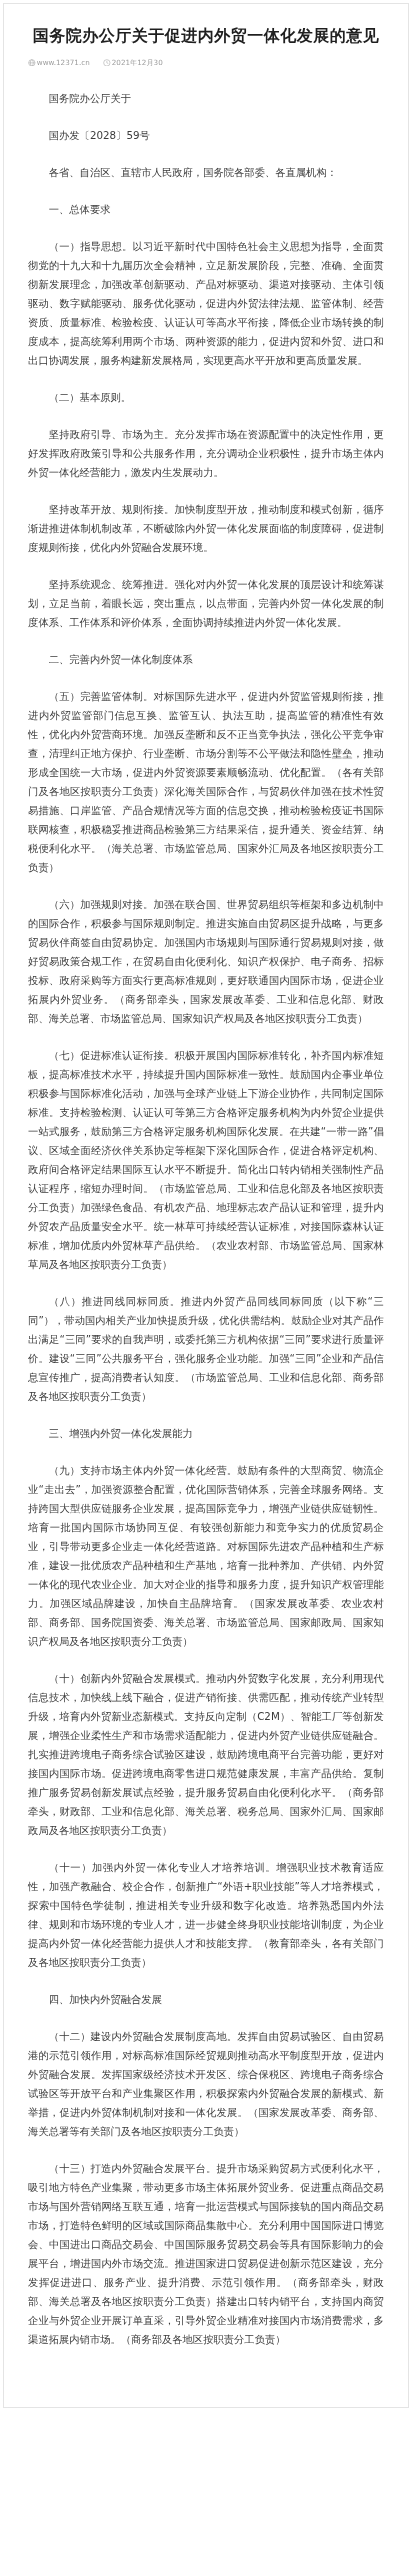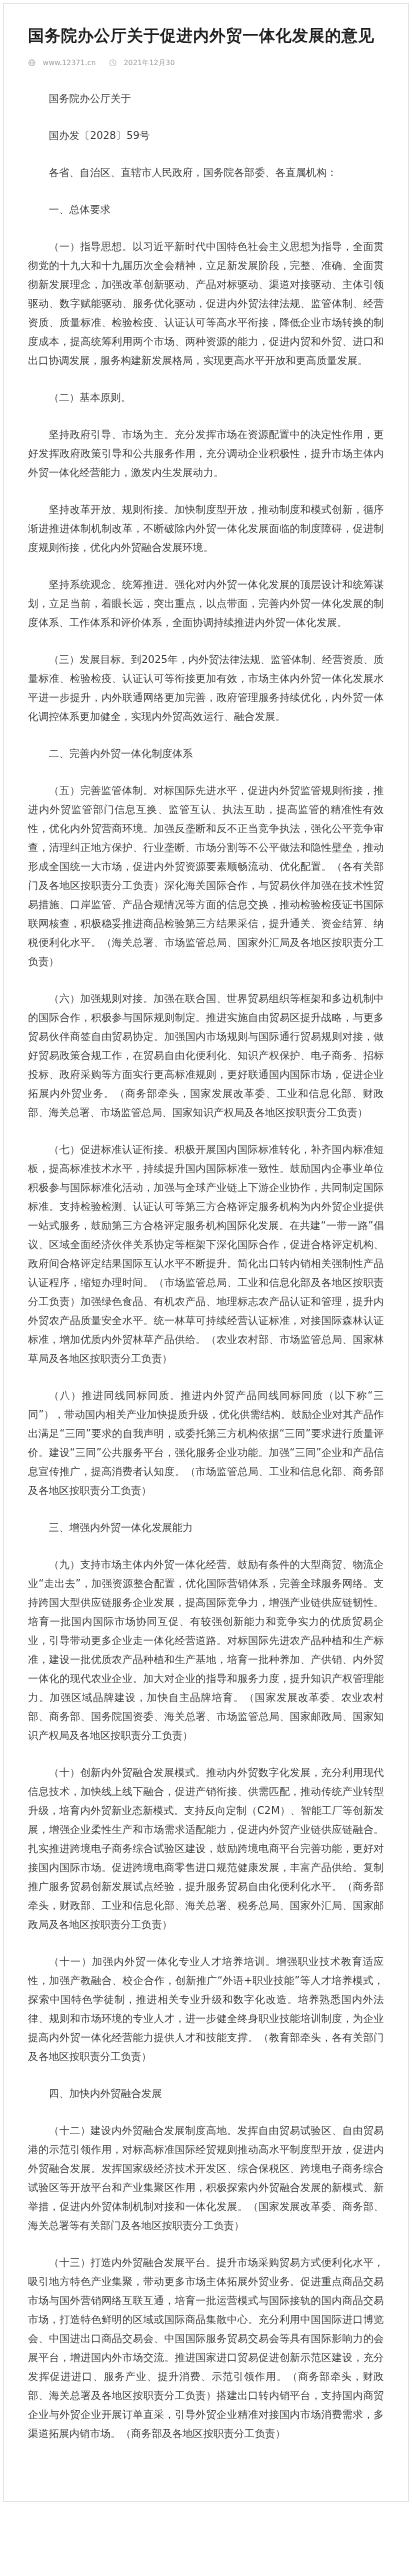--- a/index.html
+++ b/index.html
@@ -8,38 +8,38 @@
     font-family: "DejaVu Sans", sans-serif;
     color: #3a3a3a;
   }
   .page-frame {
     margin: 3.1px;
     border: 0.5px solid #e4e4e4;
     background: #ffffff;
     padding: 20.6px 24px 40px 24px;
     box-sizing: border-box;
   }
-  .article-header { margin-bottom: 21px; }
+  .article-header { margin-bottom: 21px; text-align: center; }
   h1.page-title {
     margin: 0 0 11.3px 0;
     font-size: 16px;
     line-height: 1.35;
     font-weight: bold;
     color: #1f1f1f;
     letter-spacing: 0.5px;
   }
   .meta-row {
     display: flex;
     align-items: center;
     gap: 13.4px;
     color: #9b9b9b;
     font-size: 7.2px;
     margin-bottom: 13.4px;
   }
-  .meta-item { display: inline-flex; align-items: center; gap: 7px; }
+  .meta-item { display: inline-flex; align-items: center; gap: 1px; }
   .meta-item svg { display: block; stroke: #a8a8a8; }
   .article-body p.para {
     font-size: 10.3px;
     line-height: 19px;
     margin: 18px 0;
     text-indent: 2em;
     color: #3a3a3a;
     text-align: justify;
   }
 </style>
@@ -87,21 +87,20 @@
   <p class="para body">（一）指导思想。以习近平新时代中国特色社会主义思想为指导，全面贯彻党的十九大和十九届历次全会精神，立足新发展阶段，完整、准确、全面贯彻新发展理念，加强改革创新驱动、产品对标驱动、渠道对接驱动、主体引领驱动、数字赋能驱动、服务优化驱动，促进内外贸法律法规、监管体制、经营资质、质量标准、检验检疫、认证认可等高水平衔接，降低企业市场转换的制度成本，提高统筹利用两个市场、两种资源的能力，促进内贸和外贸、进口和出口协调发展，服务构建新发展格局，实现更高水平开放和更高质量发展。</p>
 
   <p class="para body">（二）基本原则。</p>
 
   <p class="para body">坚持政府引导、市场为主。充分发挥市场在资源配置中的决定性作用，更好发挥政府政策引导和公共服务作用，充分调动企业积极性，提升市场主体内外贸一体化经营能力，激发内生发展动力。</p>
 
   <p class="para body">坚持改革开放、规则衔接。加快制度型开放，推动制度和模式创新，循序渐进推进体制机制改革，不断破除内外贸一体化发展面临的制度障碍，促进制度规则衔接，优化内外贸融合发展环境。</p>
 
   <p class="para body">坚持系统观念、统筹推进。强化对内外贸一体化发展的顶层设计和统筹谋划，立足当前，着眼长远，突出重点，以点带面，完善内外贸一体化发展的制度体系、工作体系和评价体系，全面协调持续推进内外贸一体化发展。</p>
 
-  <p class="para body">（三）发展目标。到2025年，内外贸法律法规、监管体制、经营资质、质量标准、检验检疫、认证认可等衔接更加有效，市场主体内外贸一体化发展水平进一步提升，内外联通网络更加完善，政府管理服务持续优化，内外贸一体化调控体系更加健全，实现内外贸高效运行、融合发展。</p>
 
   <p class="para section">二、完善内外贸一体化制度体系</p>
 
 
   <p class="para body">（五）完善监管体制。对标国际先进水平，促进内外贸监管规则衔接，推进内外贸监管部门信息互换、监管互认、执法互助，提高监管的精准性有效性，优化内外贸营商环境。加强反垄断和反不正当竞争执法，强化公平竞争审查，清理纠正地方保护、行业垄断、市场分割等不公平做法和隐性壁垒，推动形成全国统一大市场，促进内外贸资源要素顺畅流动、优化配置。（各有关部门及各地区按职责分工负责）深化海关国际合作，与贸易伙伴加强在技术性贸易措施、口岸监管、产品合规情况等方面的信息交换，推动检验检疫证书国际联网核查，积极稳妥推进商品检验第三方结果采信，提升通关、资金结算、纳税便利化水平。（海关总署、市场监管总局、国家外汇局及各地区按职责分工负责）</p>
 
   <p class="para body">（六）加强规则对接。加强在联合国、世界贸易组织等框架和多边机制中的国际合作，积极参与国际规则制定。推进实施自由贸易区提升战略，与更多贸易伙伴商签自由贸易协定。加强国内市场规则与国际通行贸易规则对接，做好贸易政策合规工作，在贸易自由化便利化、知识产权保护、电子商务、招标投标、政府采购等方面实行更高标准规则，更好联通国内国际市场，促进企业拓展内外贸业务。（商务部牵头，国家发展改革委、工业和信息化部、财政部、海关总署、市场监管总局、国家知识产权局及各地区按职责分工负责）</p>
 
   <p class="para body">（七）促进标准认证衔接。积极开展国内国际标准转化，补齐国内标准短板，提高标准技术水平，持续提升国内国际标准一致性。鼓励国内企事业单位积极参与国际标准化活动，加强与全球产业链上下游企业协作，共同制定国际标准。支持检验检测、认证认可等第三方合格评定服务机构为内外贸企业提供一站式服务，鼓励第三方合格评定服务机构国际化发展。在共建“一带一路”倡议、区域全面经济伙伴关系协定等框架下深化国际合作，促进合格评定机构、政府间合格评定结果国际互认水平不断提升。简化出口转内销相关强制性产品认证程序，缩短办理时间。（市场监管总局、工业和信息化部及各地区按职责分工负责）加强绿色食品、有机农产品、地理标志农产品认证和管理，提升内外贸农产品质量安全水平。统一林草可持续经营认证标准，对接国际森林认证标准，增加优质内外贸林草产品供给。（农业农村部、市场监管总局、国家林草局及各地区按职责分工负责）</p>
 

